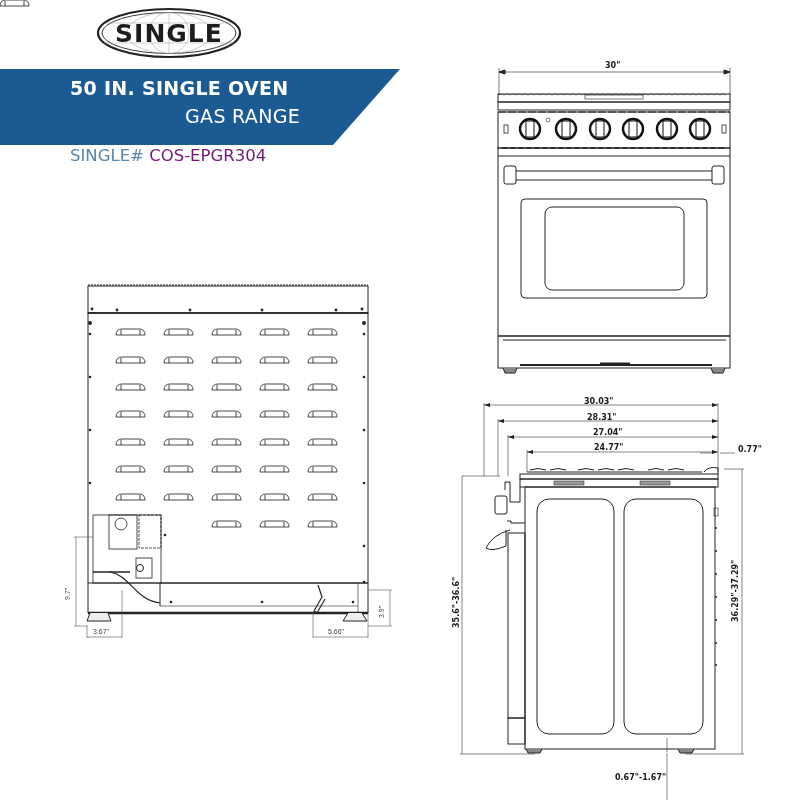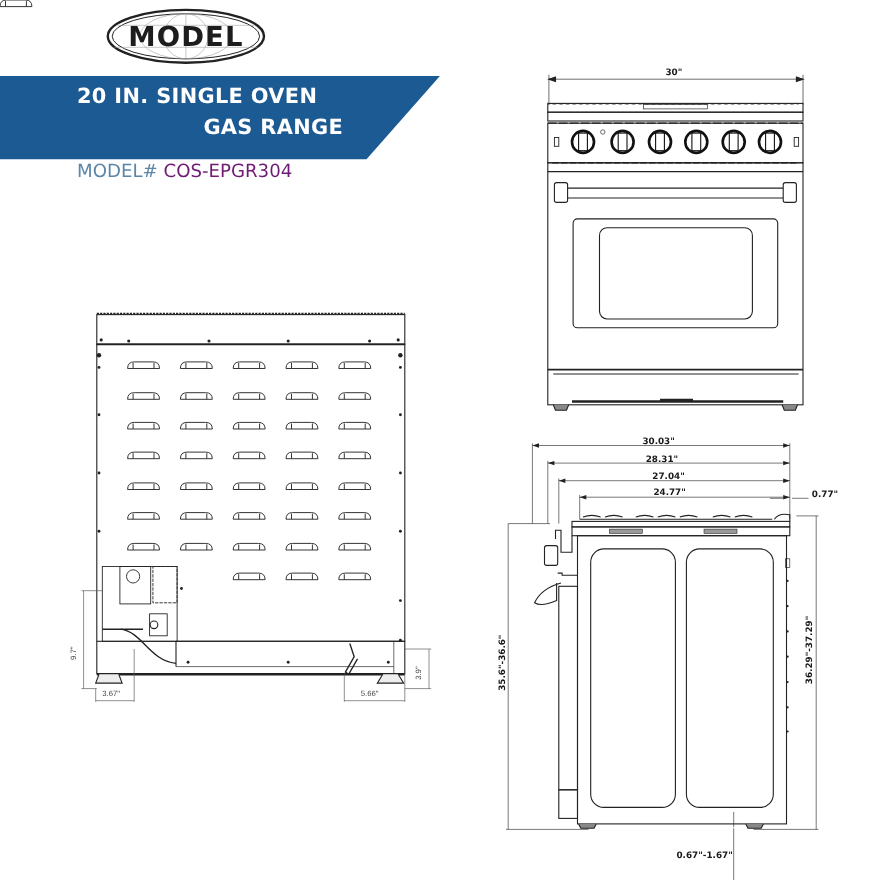--- a/index.html
+++ b/index.html
@@ -10,22 +10,22 @@
   .logo { position: absolute; left: 95px; top: 6px; width: 148px; height: 54px; }
   .logo-text { position: absolute; left: 0; top: 0; width: 148px; height: 54px;
                display: flex; align-items: center; justify-content: center;
                font-family: "DejaVu Sans", sans-serif; font-weight: bold;
                font-size: 25px; letter-spacing: 1px; color: #1d1d1d; }
 
   .banner { position: absolute; left: 0; top: 69px; width: 400px; height: 76px; }
   .banner-line1 { position: absolute; left: 70px; top: 77px; font-size: 19px;
                   font-weight: bold; color: #ffffff; letter-spacing: 0.3px; }
   .banner-line2 { position: absolute; left: 0; width: 300px; top: 105px;
-                  text-align: right; font-size: 19px; font-weight: bold;
-                  color: #ffffff; letter-spacing: 0.3px; padding-left: 12px; }
+                  text-align: right; font-size: 19px; font-weight: normal;
+                  color: #ffffff; letter-spacing: 0.3px; }
 
   .model { position: absolute; left: 70px; top: 146px; font-size: 16.5px; }
   .model-label { color: #5b86a8; }
   .model-value { color: #701a75; }
 
   
   svg.drawing { position: absolute; left: 0; top: 0; }
   .dim-text { position: absolute; font-size: 8px; font-weight: bold; color: #1a1a1a;
               white-space: nowrap; }
   .dim-small { position: absolute; font-size: 7px; color: #444; white-space: nowrap;
@@ -40,31 +40,31 @@
     <ellipse cx="74" cy="27" rx="71" ry="24" fill="none" stroke="#222" stroke-width="2.2"></ellipse>
     <ellipse cx="74" cy="27" rx="67" ry="20.5" fill="none" stroke="#222" stroke-width="0.9"></ellipse>
     <g stroke="#9a9a9a" stroke-width="0.5" fill="none">
       <ellipse cx="74" cy="27" rx="20" ry="20.5"></ellipse>
       <ellipse cx="74" cy="27" rx="42" ry="20.5"></ellipse>
       <line x1="74" y1="6.5" x2="74" y2="47.5"></line>
       <line x1="12" y1="17" x2="136" y2="17"></line>
       <line x1="9" y1="37" x2="139" y2="37"></line>
     </g>
   </svg>
-  <div class="logo-text">MODEL</div>
+  <div class="logo-text">SINGLE</div>
 </div>
 
 <svg class="banner" width="400" height="76" viewBox="0 0 400 76">
   <polygon points="0,0 400,0 333,76 0,76" fill="#1b5a93"></polygon>
 </svg>
-<div class="banner-line1">20 IN. SINGLE OVEN</div>
+<div class="banner-line1">50 IN. SINGLE OVEN</div>
 <div class="banner-line2">GAS RANGE</div>
 
 <div class="model">
-  <span class="model-label">MODEL#</span>
+  <span class="model-label">SINGLE#</span>
   <span class="model-value">COS-EPGR304</span>
 </div>
 
 <svg class="drawing" width="800" height="800">
   <g fill="none" stroke="#222" stroke-width="1">
 
     <line x1="499" y1="72" x2="730" y2="72" stroke-width="0.6"></line>
     <line x1="499" y1="68" x2="499" y2="95" stroke-width="0.6"></line>
     <line x1="730" y1="68" x2="730" y2="95" stroke-width="0.6"></line>
     <polygon points="499,72 505,70 505,74" fill="#222"></polygon>

